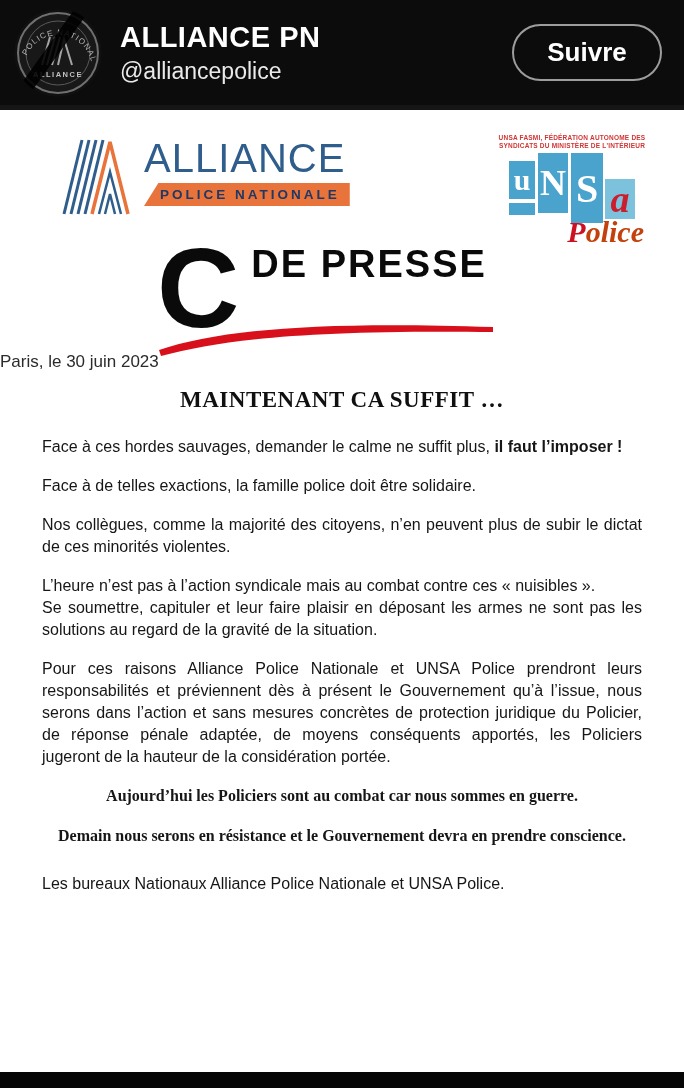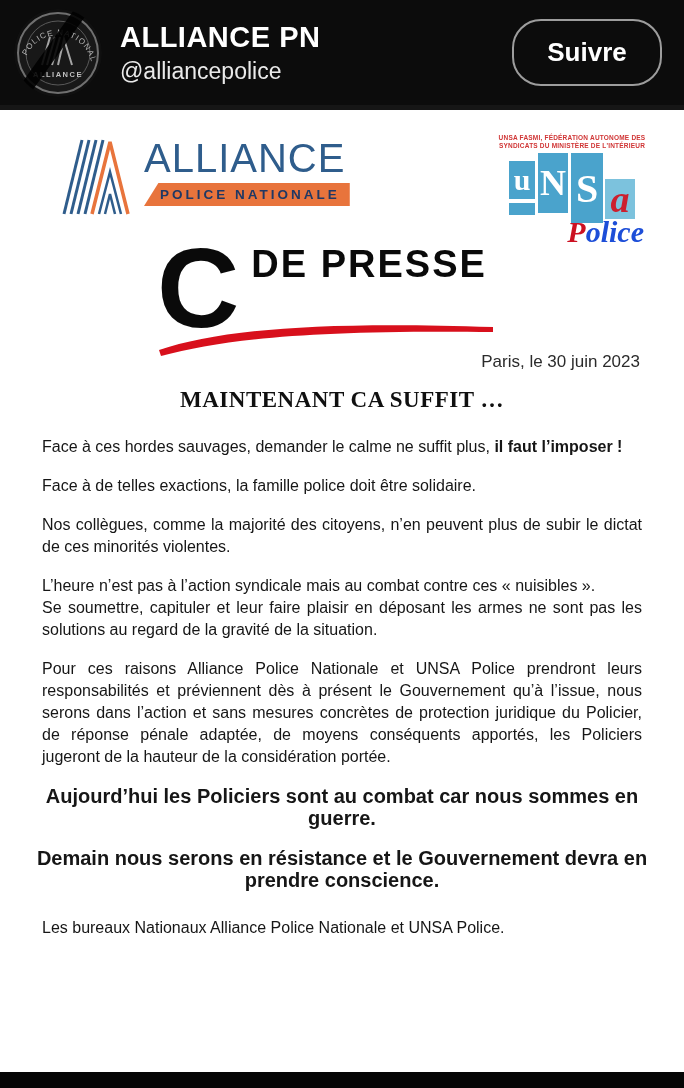--- a/index.html
+++ b/index.html
@@ -12,21 +12,21 @@
   .header {
     background:#0c0c0c; height:110px; display:flex; align-items:center;
     padding:0 22px 0 14px; box-sizing:border-box;
     border-bottom:5px solid #161616;
   }
   .avatar { width:88px; height:88px; flex:none; border-radius:50%; overflow:hidden; }
   .id-block { margin-left:18px; flex:1; color:#ffffff; }
   .display-name { font-size:29px; font-weight:bold; letter-spacing:.5px; line-height:32px; }
   .handle { font-size:23px; color:#eaeaea; margin-top:5px; font-weight:400; }
   .follow-btn {
-    width:150px; height:67px; border:2px solid #9d9d9d; border-radius:29px;
+    width:150px; height:57px; border:2px solid #9d9d9d; border-radius:29px;
     background:transparent; color:#ffffff; font-size:26px; font-weight:bold;
     font-family:"Liberation Sans", sans-serif; cursor:pointer;
   }
 
   
   .doc { padding-top:26px; }
 
   .logos-row {
     display:flex; justify-content:space-between; align-items:flex-start;
     padding:0 36px 0 62px; height:106px;
@@ -49,40 +49,40 @@
   .tile-u { width:26px; height:38px; font-size:30px; margin-top:8px; }
   .tile-col { display:flex; flex-direction:column; margin-right:3px; }
   .tile-strip { width:26px; height:12px; background:#4aa3cc; margin-top:4px; }
   .tile-n { width:30px; height:60px; font-size:36px; margin-right:3px; }
   .tile-s { width:32px; height:70px; font-size:40px; margin-right:2px; }
   .tile-a { width:30px; height:40px; margin-top:26px; background:#7cc2dd;
             color:#cc1f2e; font-style:italic; font-size:38px; }
   .unsa-police { font-family:"Liberation Serif", serif; font-style:italic; font-weight:bold;
                  font-size:30px; text-align:right; padding-right:4px; margin-top:-12px; }
   .unsa-police .p-red { color:#cc1122; }
-  .unsa-police .p-navy { color:#1d4ed8; }
+  .unsa-police .p-navy { color:#c2410c; }
 
   .press { width:370px; margin:2px auto 0; position:relative; height:104px; }
   .press-row { display:flex; }
   .big-c { font-size:114px; line-height:88px; font-weight:bold; color:#0a0a0a; letter-spacing:-2px; }
   .press-col { margin-left:0px; padding-top:0px; }
   .press-word { color:#2222c4; font-size:42px; font-weight:bold; line-height:42px; }
   .press-line2 { color:#0a0a0a; font-size:38px; font-weight:bold; letter-spacing:2px;
                  line-height:40px; margin-left:14px;text-align:right; }
   .swoosh { position:absolute; left:0px; top:80px; }
 
-  .dateline { text-align:right; padding-right:44px; font-size:17px; color:#2b2b2b; margin-top:4px; }
+  .dateline { text-align:left; padding-right:44px; font-size:17px; color:#2b2b2b; margin-top:4px; }
   .title { text-align:center; font-family:"Liberation Serif", serif; font-weight:bold;
            font-size:23px; color:#101010; margin-top:15px; letter-spacing:.5px; }
 
   .body-text { margin:23px 42px 0; font-size:16px; line-height:22px; color:#161616; text-align:justify; }
   .body-text p { margin:0 0 17px; }
   .blk { display:block; }
 
-  .emph { text-align:center; font-weight:bold; font-size:20px; line-height:22px; color:#161616; margin:0 24px; }
+  .emph { text-align:center; font-weight:bold; font-size:16px; line-height:22px; color:#161616; margin:0 24px;font-family:Liberation Serif, serif; }
   .emph1 { margin-top:14px; }
   .emph2 { margin-top:18px; }
   .signature { margin:26px 42px 0; font-size:16px; line-height:22px; color:#161616; }
 
   .footer-bar { position:absolute; left:0; bottom:0; width:100%; height:16px; background:#060606; }
 </style>
 </head>
 <body>
 
 <div class="header">

